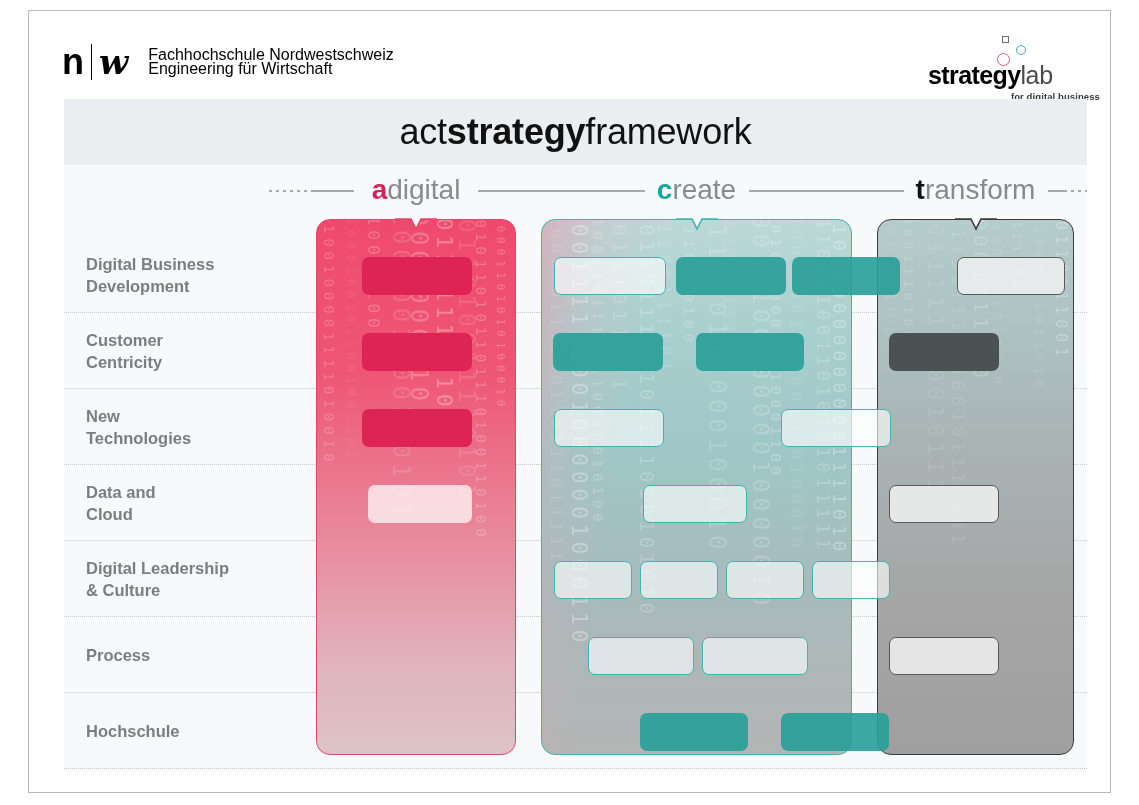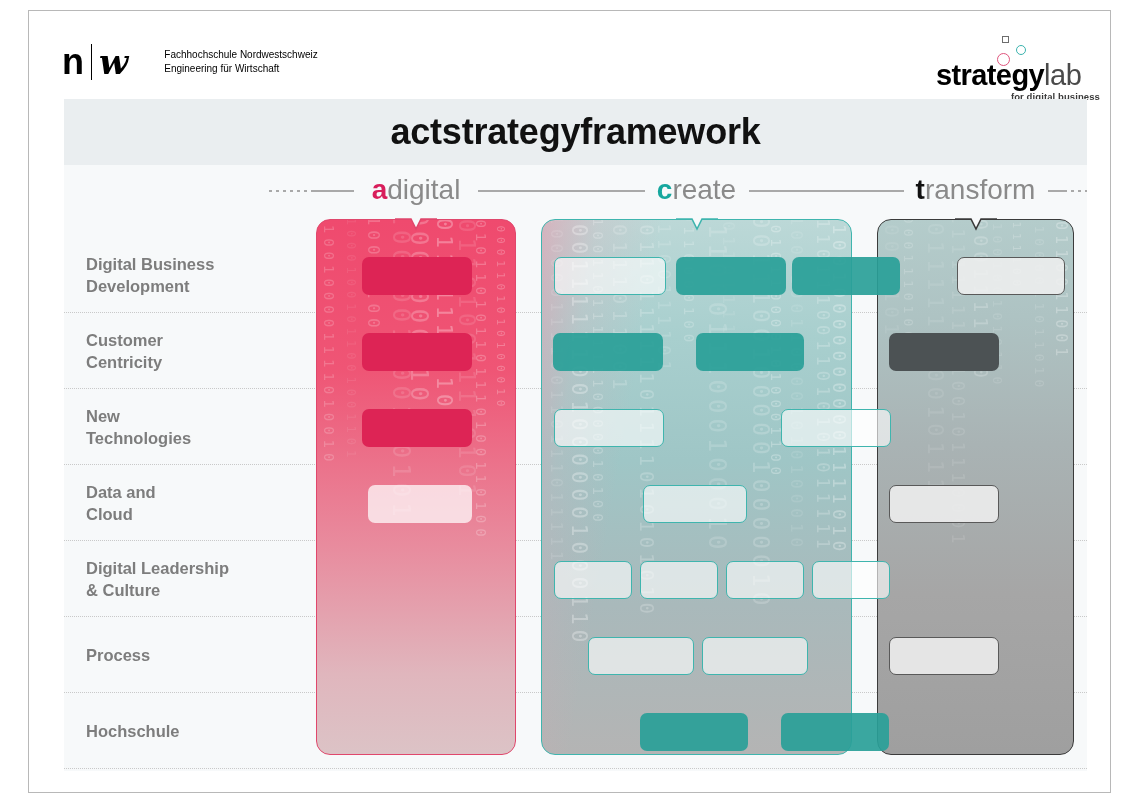--- a/index.html
+++ b/index.html
@@ -36,22 +36,22 @@
   }
   .logo-fhnw .bar {
     width: 1px; height: 36px; background: #000;
     margin: 0 7px;
   }
   .logo-fhnw .w-glyph {
     font-family: "DejaVu Serif", serif;
     font-style: italic; font-weight: 700; font-size: 34px;
   }
   .logo-fhnw .fh-text {
-    margin-left: 36px;
-    font-size: 10px; line-height: 14px;
+    margin-left: 20px;
+    font-size: 16px; line-height: 14px;
     color: #000; font-weight: 400;
   }
 
   .logo-strategylab {
     position: absolute; right: 10px; top: 20px;
     width: 180px; height: 72px;
   }
   .sl-shapes { position: absolute; right: 58px; top: 0; width: 48px; height: 30px; }
   .sl-sq {
     position: absolute; left: 8px; top: 5px;
@@ -60,21 +60,21 @@
   .sl-circ-teal {
     position: absolute; left: 22px; top: 14px;
     width: 10px; height: 10px; border: 1.8px solid #3bb3ae; border-radius: 50%;
   }
   .sl-circ-pink {
     position: absolute; left: 3px; top: 22px;
     width: 13px; height: 13px; border: 1.8px solid #e0557d; border-radius: 50%;
   }
   .sl-word {
     position: absolute; left: 8px; top: 28px;
-    font-size: 29px; line-height: 32px; color: #000; white-space: nowrap; margin-left: 8px;
+    font-size: 25px; line-height: 32px; color: #000; white-space: nowrap;
   }
   .sl-word .b { font-weight: 700; letter-spacing: -0.6px; }
   .sl-word .l { font-weight: 400; color: #4a4a4a; letter-spacing: -0.4px; }
   .sl-tag {
     position: absolute; right: 0; top: 60px;
     font-size: 9.5px; color: #3a3a3a; font-weight: 600; letter-spacing: 0.1px;
   }
 
   
   #content {
@@ -86,21 +86,21 @@
 
   .title-bar {
     position: absolute; left: 0; top: 0;
     width: 100%; height: 66px;
     background: #eaeef0;
     display: flex; align-items: center; justify-content: center;
   }
   .title-text {
     font-size: 36px; color: #111; letter-spacing: -0.2px;
   }
-  .title-text .lt { font-weight: 700; }
+  .title-text .lt { font-weight: 400; }
   .title-text .bd { font-weight: 700; }
 
   
   .phase-row {
     position: absolute; left: 0; top: 66px;
     width: 100%; height: 50px;
   }
   .phase-line {
     position: absolute; top: 50%;
     height: 2px; background: #a9a9a9;

